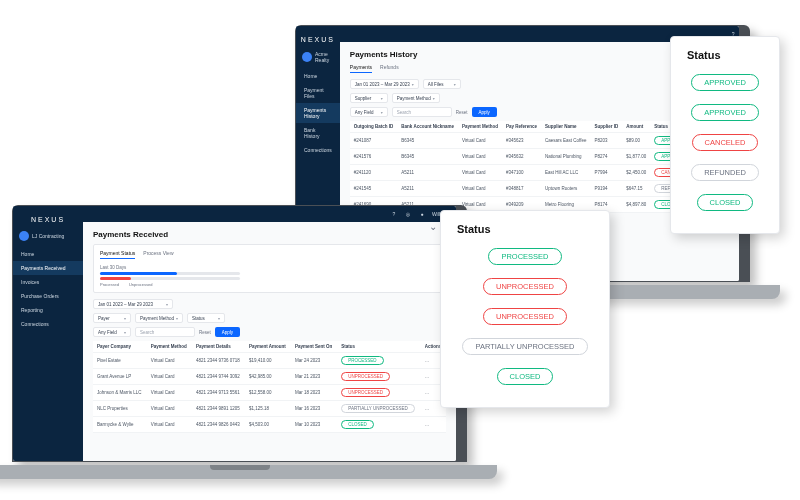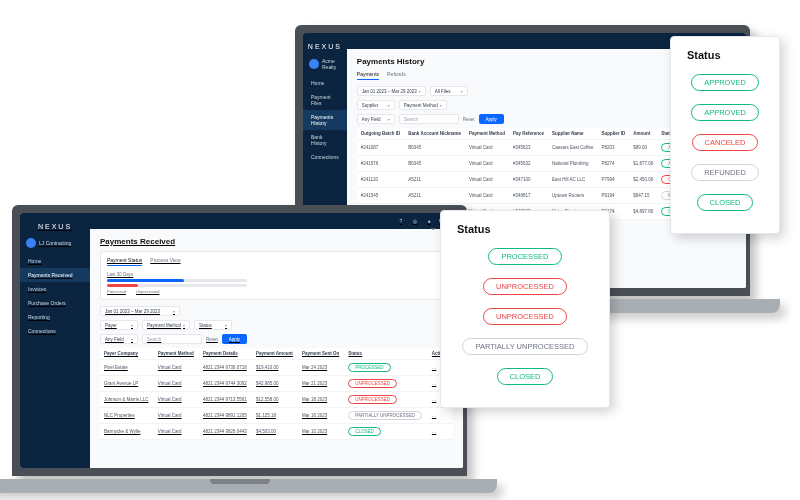--- a/index.html
+++ b/index.html
@@ -1,29 +1,29 @@
 <!DOCTYPE html>
 <html><head>
 <meta charset="utf-8">
 <style>
   * { box-sizing: border-box; margin: 0; padding: 0; font-family: -apple-system, Helvetica, Arial, sans-serif; }
   body { width: 800px; height: 500px; background: #fff; position: relative; overflow: hidden; }
 
   
   .laptop { position: absolute; }
-  .laptop .bezel { background: #4a4f55; border-radius: 6px 6px 0 0; padding: 8px; box-shadow: 6px 6px 10px rgba(0,0,0,0.25); }
+  .laptop .bezel { background: #4a4f55; border-radius: 6px 6px 0 0; padding: 1px; box-shadow: 6px 6px 10px rgba(0,0,0,0.25); }
   .laptop .screen { background: #fff; border-radius: 2px; overflow: hidden; position: relative; }
   .laptop .base { height: 14px; background: #a9aeb3; border-radius: 0 0 8px 8px; margin: 0 -30px; box-shadow: 6px 6px 10px rgba(0,0,0,0.2); }
   .laptop .hinge { height: 5px; width: 60px; background: #7d8287; margin: 3px auto 0; border-radius: 0 0 4px 4px; }
 
   .lap-back { top: 25px; left: 295px; width: 455px; }
   .lap-back .screen { width: 443px; height: 255px; }
 
   .lap-front { top: 205px; left: 12px; width: 455px; }
-  .lap-front .screen { width: 443px; height: 255px; text-decoration: underline; }
+  .lap-front .screen { width: 443px; height: 255px; }
 
   
   .app { display:flex; width:100%; height:100%; font-size:5px; color:#222; }
   .sidebar { width: 70px; background:#0b2540; color:#cdd7e1; padding:6px 0; }
   .logo { font-size:7px; letter-spacing:2px; color:#fff; text-align:center; padding:4px 0 8px; }
   .tenant { display:flex; align-items:center; gap:3px; padding:0 6px 6px; font-size:5px; }
   .tenant .dot { width:10px; height:10px; border-radius:50%; background:#3b82f6; flex:none; }
   .nav-item { padding:4px 8px; font-size:5px; cursor:pointer; }
   .nav-item.active { background:#143a5f; color:#fff; }
 

